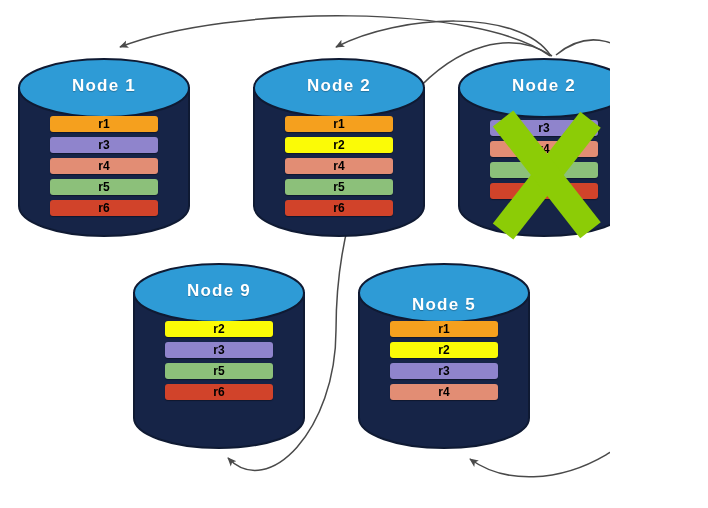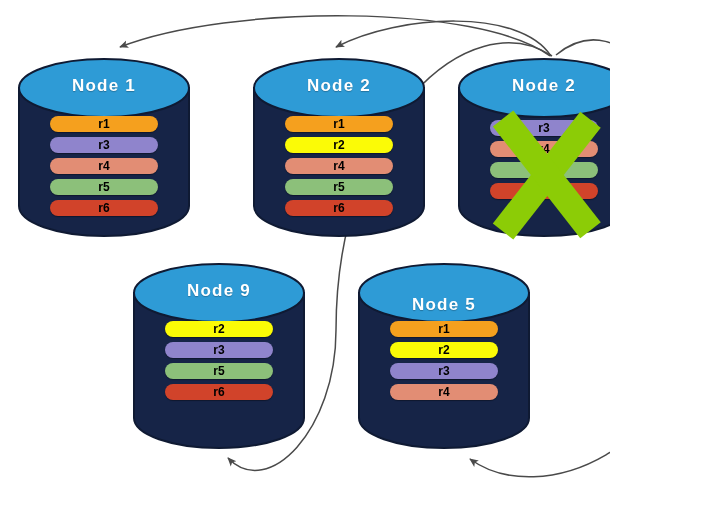--- a/index.html
+++ b/index.html
@@ -52,21 +52,21 @@
     pointer-events: none;
   }
   .replica-stack {
     position: absolute;
     left: 0;
     width: 100%;
   }
   .replica {
     position: relative;
     height: 16px;
-    border-radius: 8px;
+    border-radius: 3px;
     margin: 0 auto 5px auto;
     box-sizing: border-box;
     display: flex;
     align-items: center;
     justify-content: center;
     font-size: 12px;
     font-weight: bold;
     color: #000000;
     font-family: "Liberation Sans", sans-serif;
     box-shadow: 0 1px 1px rgba(0,0,0,0.35);

